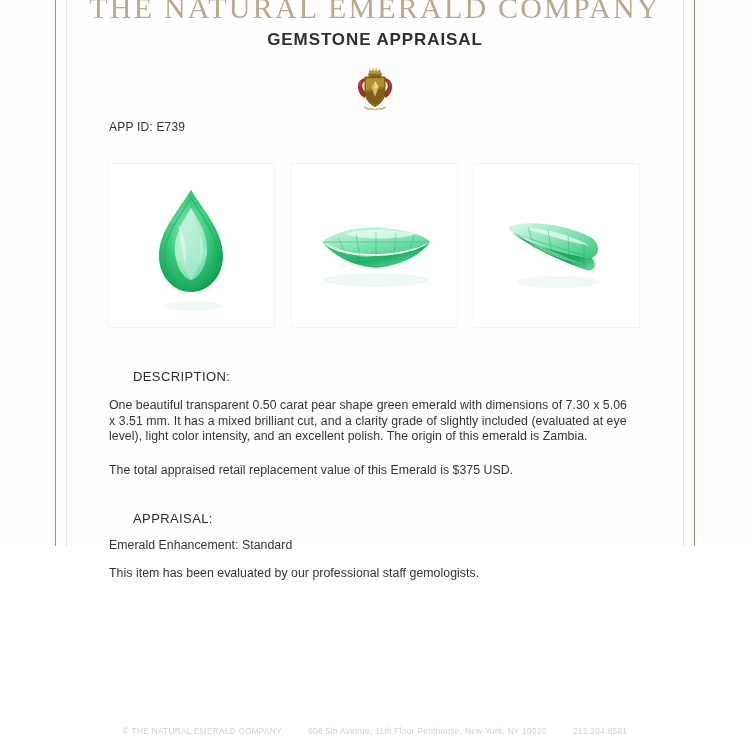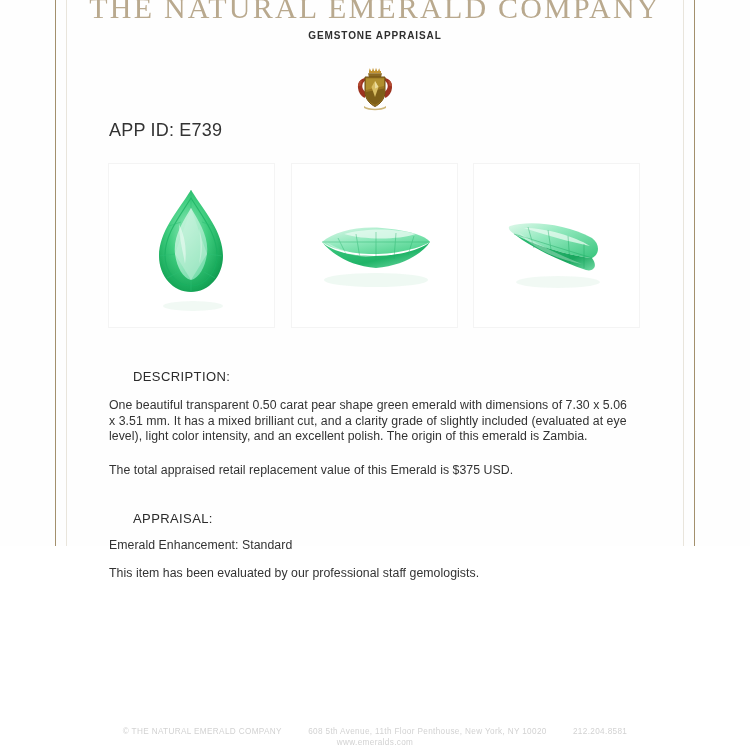--- a/index.html
+++ b/index.html
@@ -59,42 +59,42 @@
     white-space: nowrap;
     overflow: hidden;
     height: 34px;
   }
   .subtitle {
     position: absolute;
     left: 0;
     top: 30px;
     width: 616px;
     text-align: center;
-    font-size: 10px;
+    font-size: 17px;
     letter-spacing: 0.9px;
     color: #2f2f2f;
     font-weight: 700;
   }
 
   
   .crest {
     position: absolute;
     left: 285px;
     top: 66px;
     width: 46px;
     height: 46px;
   }
   .crest svg { display: block; }
 
   
   .app-id {
     position: absolute;
     left: 42px;
     top: 120px;
-    font-size: 18px;
+    font-size: 12px;
     color: #333333;
     letter-spacing: 0.2px;
   }
 
   
   .gem-row {
     position: absolute;
     left: 41px;
     top: 163px;
     width: 533px;
@@ -311,17 +311,16 @@
     <div class="body-text staff-para">This item has been evaluated by our professional staff gemologists.</div>
 
     <div class="footer">
       <div class="footer-line1">
         <span>© THE NATURAL EMERALD COMPANY</span>
         <span class="sp-wide"></span>
         <span>608 5th Avenue, 11th Floor Penthouse, New York, NY  10020</span>
         <span class="sp-wide"></span>
         <span>212.204.8581</span>
       </div>
-      <div>www.emeralds.com</div>
     </div>
 
   </div>
 </div>
 
 </body></html>

